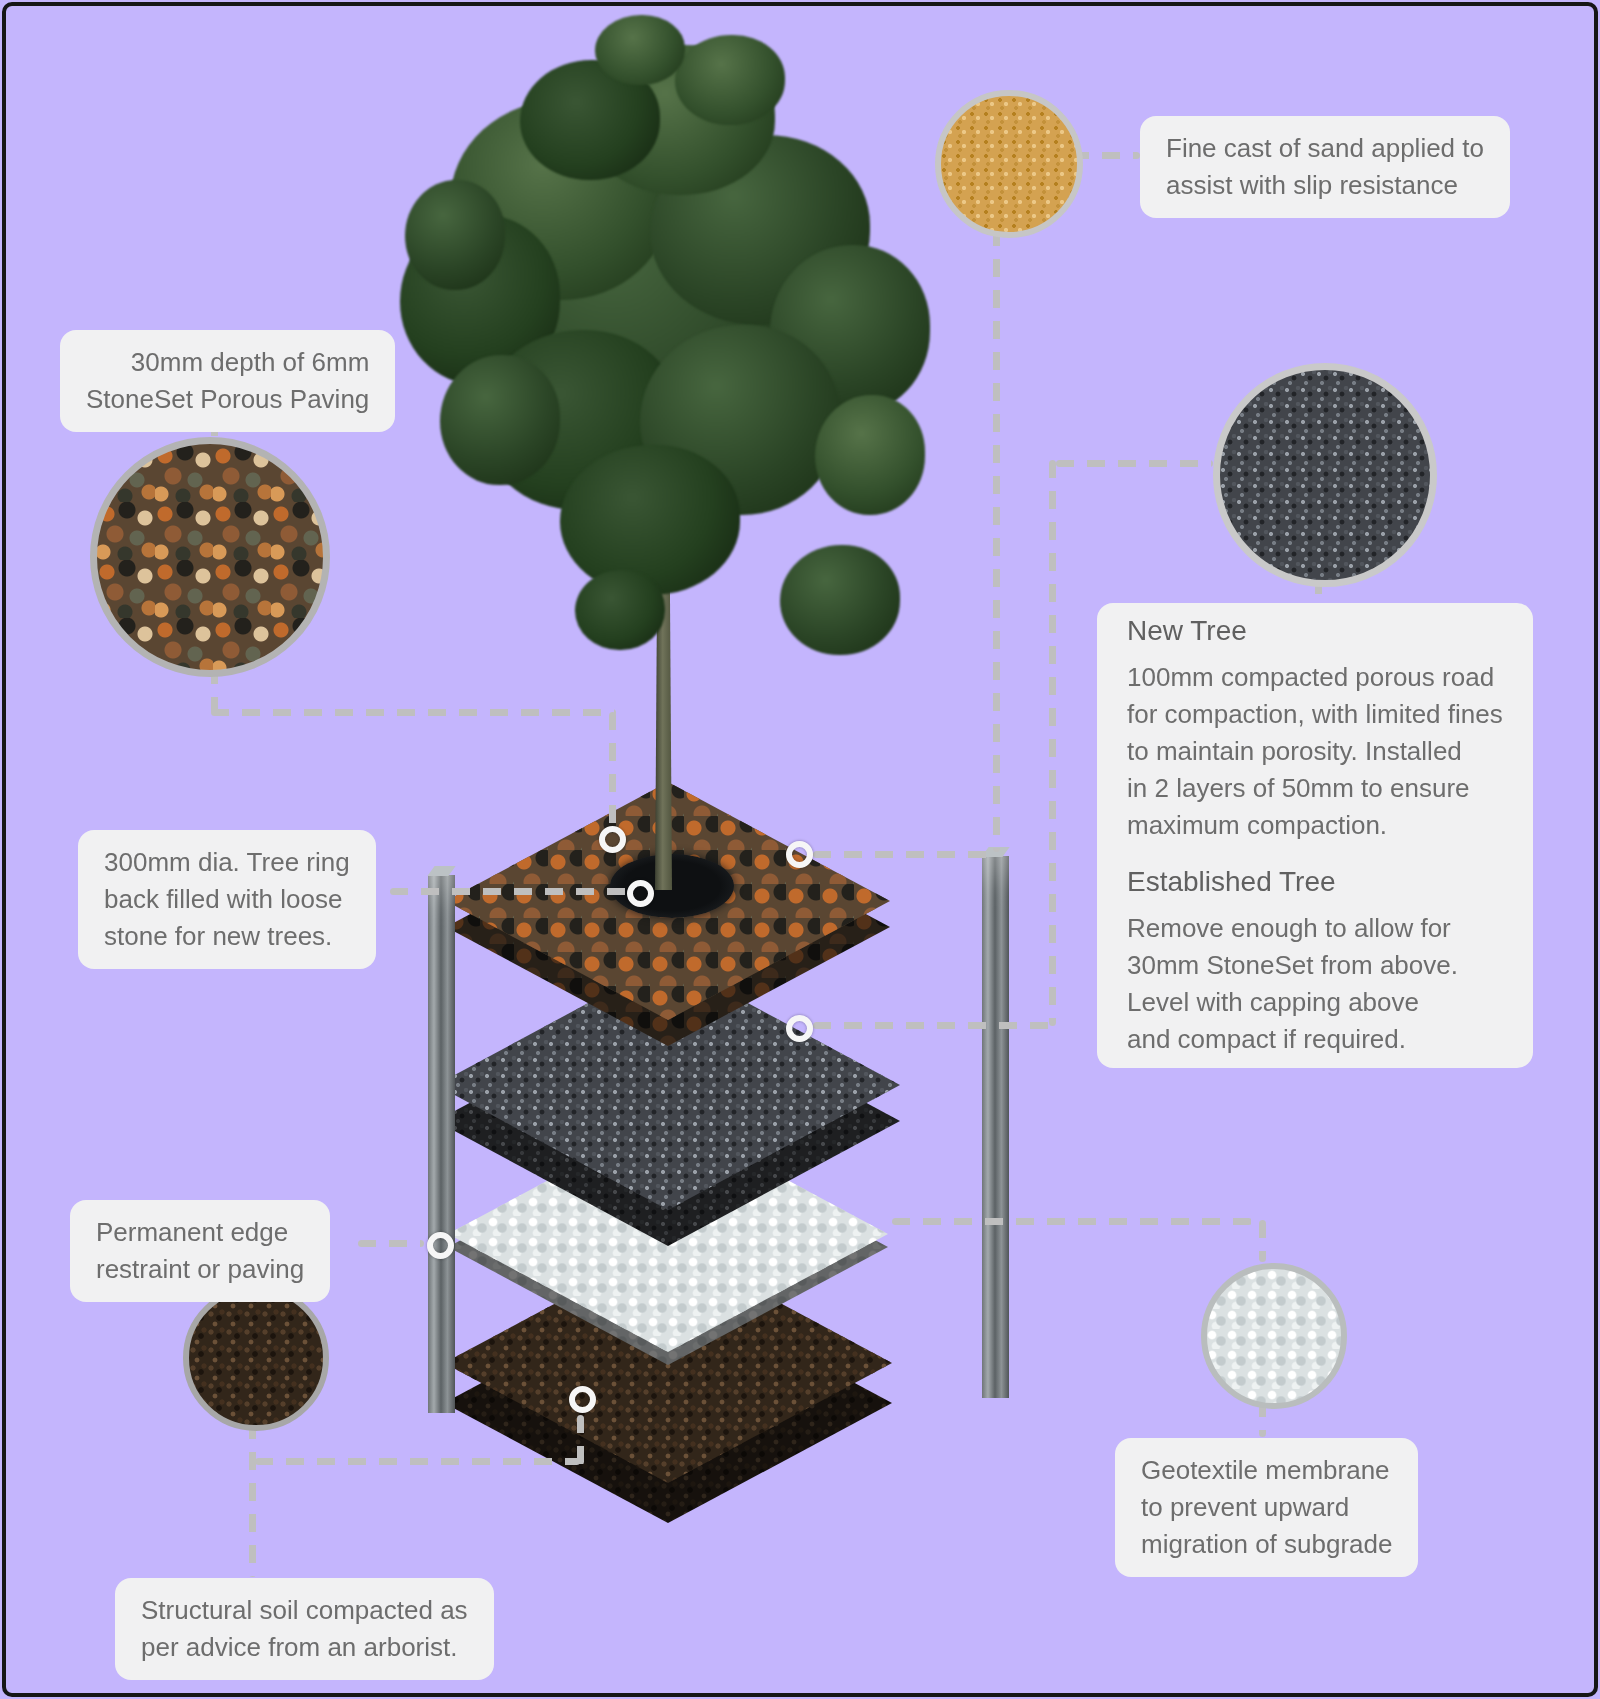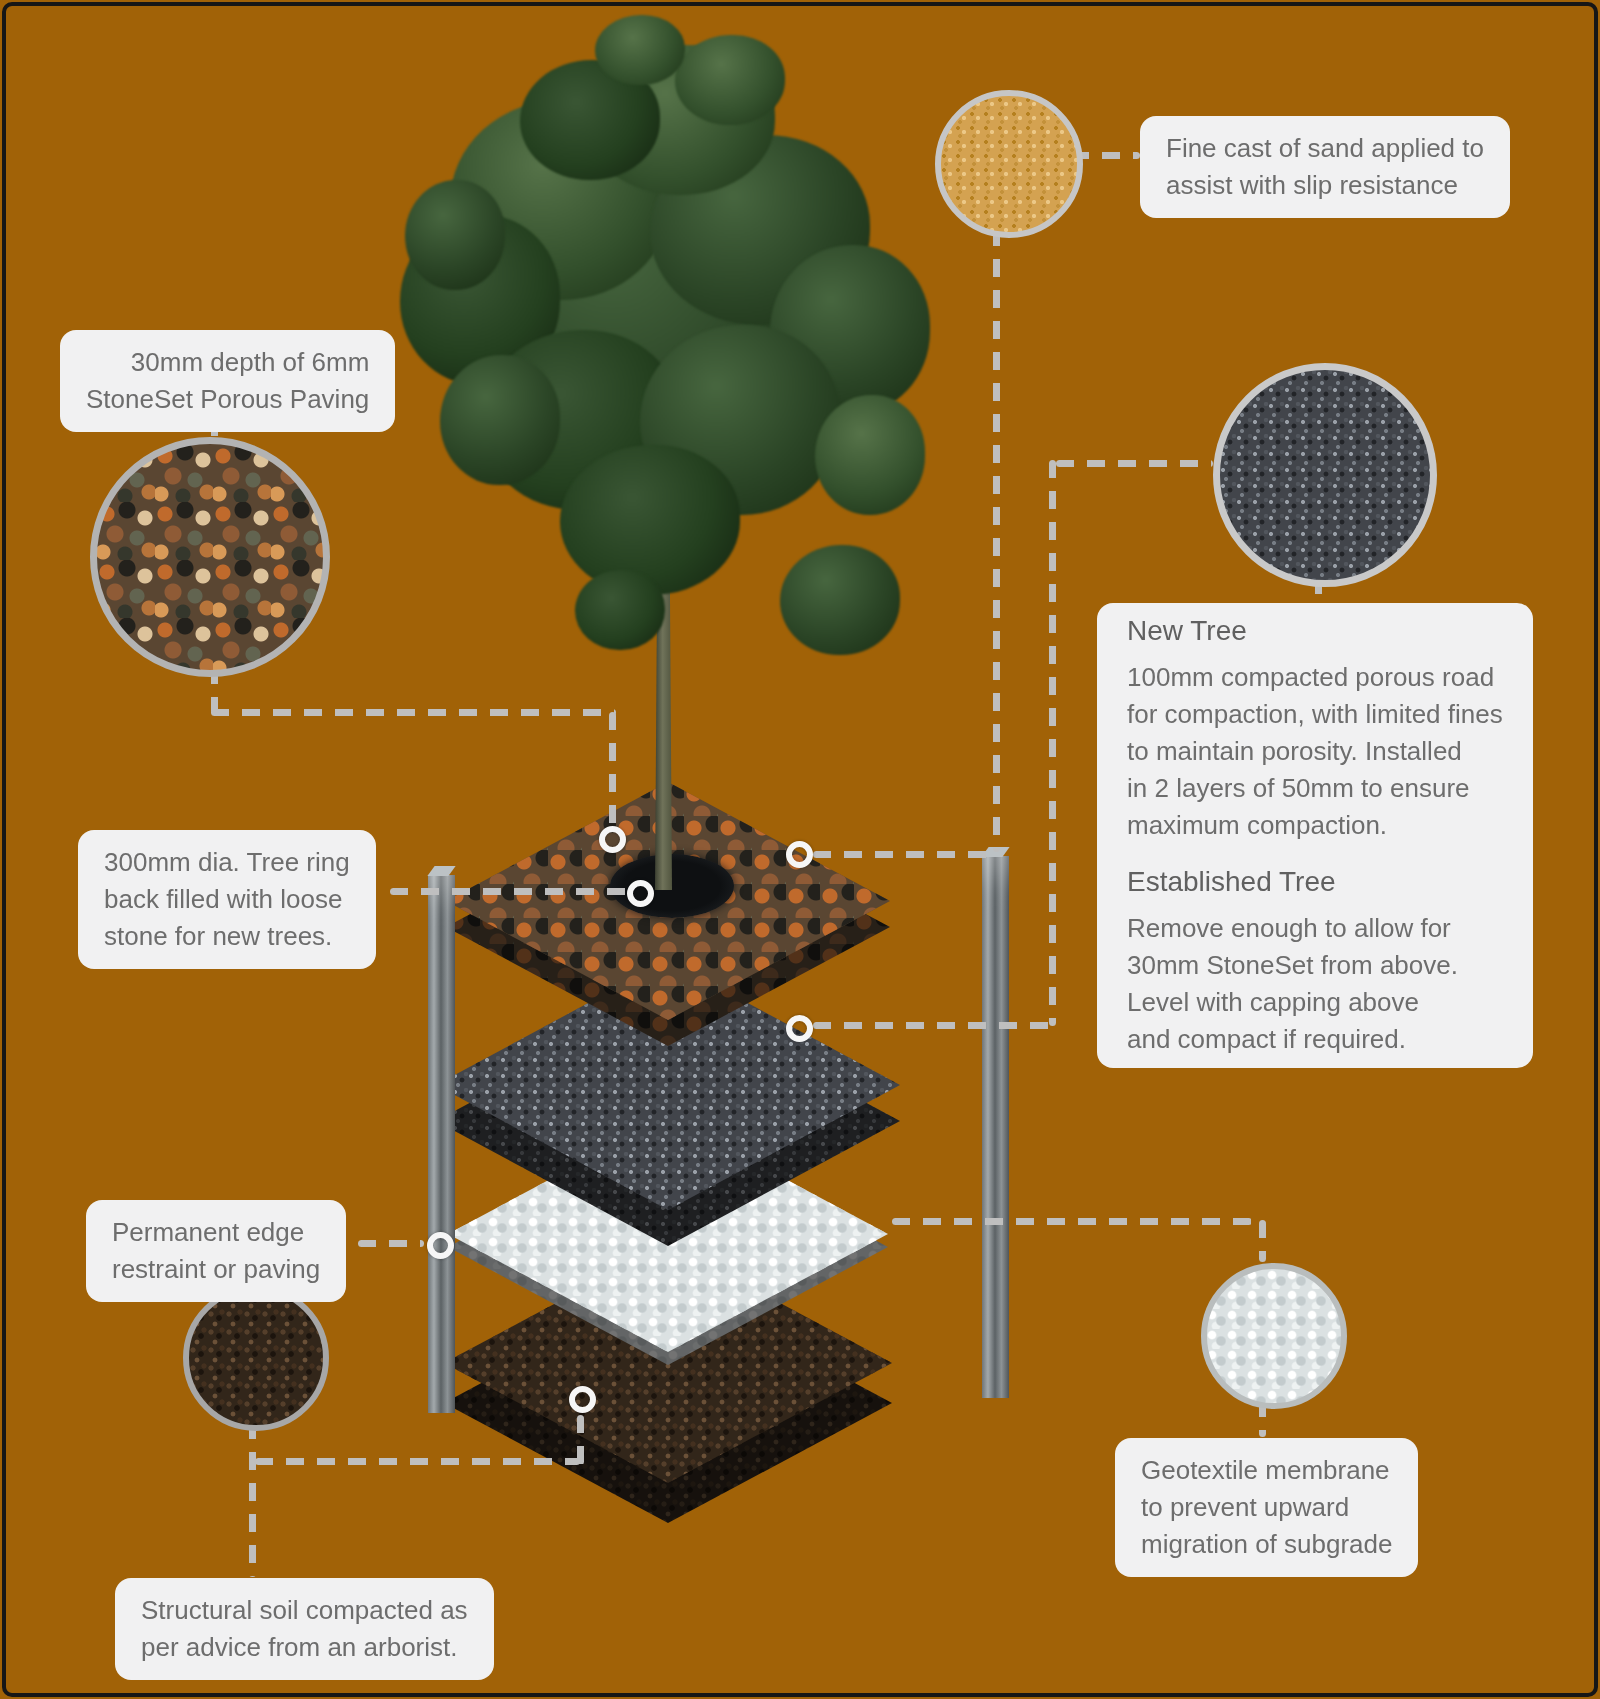--- a/index.html
+++ b/index.html
@@ -1,16 +1,16 @@
 <!DOCTYPE html>
 <html><head>
 <meta charset="utf-8">
 <style>
   html,body{margin:0;padding:0;background:#ffffff;}
-  .canvas{position:relative;width:1600px;height:1699px;background:#a16207;overflow:hidden;
+  .canvas{position:relative;width:1600px;height:1699px;background:#c4b5fd;overflow:hidden;
           font-family:"Liberation Sans", sans-serif;}
   .frame{position:absolute;inset:2px;border:4px solid #161616;border-radius:10px;pointer-events:none;z-index:60;}
 
   
   .tex-stoneset{background-color:#5a4632;background-image:
     radial-gradient(circle at 10px 12px, #c06a2c 0 7px, transparent 8px),
     radial-gradient(circle at 30px 8px,  #23211c 0 8px, transparent 9px),
     radial-gradient(circle at 48px 16px, #ddc39b 0 7px, transparent 8px),
     radial-gradient(circle at 18px 32px, #8f5b36 0 8px, transparent 9px),
     radial-gradient(circle at 40px 36px, #626450 0 7px, transparent 8px),
@@ -178,21 +178,21 @@
     <span>30mm depth of 6mm</span>
     <span>StoneSet Porous Paving</span>
   </div>
 
   <div class="note" style="left:78px;top:830px;">
     <span>300mm dia. Tree ring</span>
     <span>back filled with loose</span>
     <span>stone for new trees.</span>
   </div>
 
-  <div class="note" style="left:70px;top:1200px;margin-left:16px;">
+  <div class="note" style="left:70px;top:1200px;">
     <span>Permanent edge</span>
     <span>restraint or paving</span>
   </div>
 
   <div class="note note-main" style="left:1097px;top:603px;">
     <span class="hd">New Tree</span>
     <span>100mm compacted porous road</span>
     <span>for compaction, with limited fines</span>
     <span>to maintain  porosity. Installed</span>
     <span>in 2 layers of 50mm to ensure</span>

